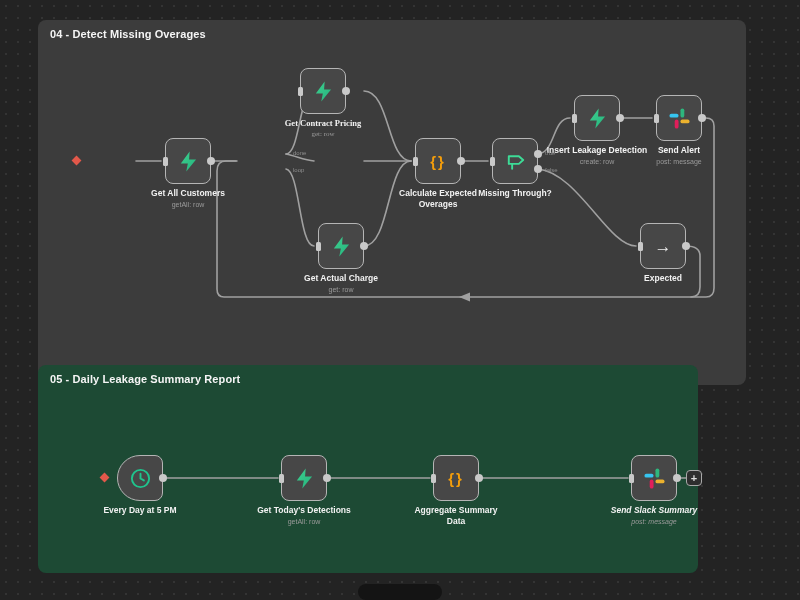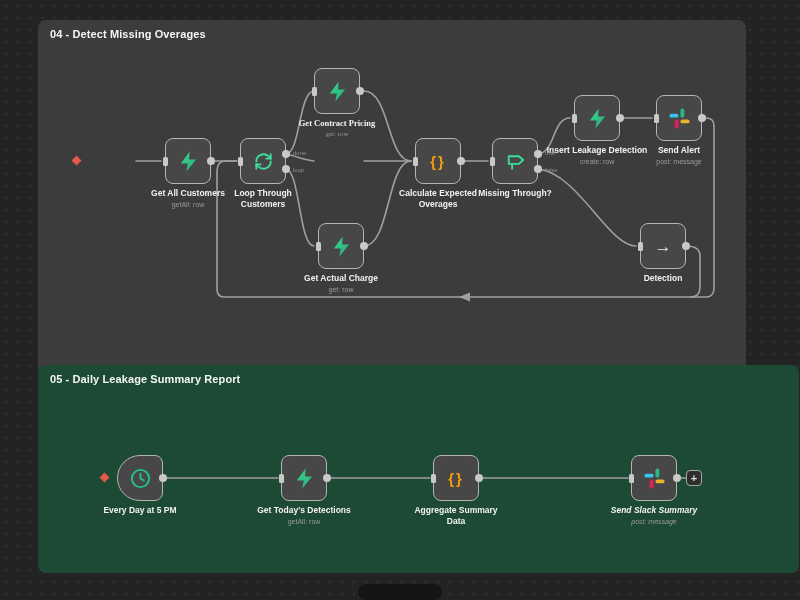--- a/index.html
+++ b/index.html
@@ -81,21 +81,21 @@
     </linearGradient>
   </defs>
 </svg>
 
 <div class="canvas">
 
   <div class="group" style="left:38px;top:20px;width:708px;height:365px;background:#3c3c3c;">
     <div class="group-title">04 - Detect Missing Overages</div>
   </div>
 
-  <div class="group" style="left:38px;top:365px;width:761px;height:208px;background:#1d4a34;">
+  <div class="group" style="left:38px;top:365px;width:660px;height:208px;background:#1d4a34;">
     <div class="group-title">05 - Daily Leakage Summary Report</div>
   </div>
 
   <svg class="conn" width="800" height="600" viewBox="0 0 800 600">
     <g>
       <path d="M136 161 H161"></path>
       <path d="M211 161 H236"></path>
       <path d="M286 154 C300 154 299 91 314 91"></path>
       <path d="M286 154 C296 156 304 160 314 161"></path>
       <path d="M286 169 C300 171 299 246 314 246"></path>
@@ -125,41 +125,24 @@
     <div class="box">
       <svg class="icon" viewBox="0 0 24 24">
         <path d="M13.2 1.5 L4 14 H11.3 L9.7 22.5 L19.9 10 H12.6 Z" fill="url(#sbgrad)"></path>
       </svg>
       <span class="inbar"></span>
       <span class="dot single"></span>
     </div>
     <div class="nlabel">Get All Customers<div class="nsub">getAll: row</div></div>
   </div>
 
-  <div class="nw" style="left:240px;top:138px;">
-    <div class="box">
-      <svg class="icon" viewBox="0 0 24 24">
-        <g fill="none" stroke="#3ddc97" stroke-width="2" stroke-linecap="round" stroke-linejoin="round">
-          <path d="M4.5 12 a7.5 7.5 0 0 1 12.8 -5.3 L19.5 9"></path>
-          <path d="M19.5 4.5 V9 H15"></path>
-          <path d="M19.5 12 a7.5 7.5 0 0 1 -12.8 5.3 L4.5 15"></path>
-          <path d="M4.5 19.5 V15 H9"></path>
-        </g>
-      </svg>
-      <span class="inbar"></span>
-      <span class="dot t1"></span>
-      <span class="dot t2"></span>
-    </div>
-    <div class="nlabel">Loop Through
-Customers</div>
-  </div>
   <span class="portlabel" style="left:293px;top:150px;">done</span>
   <span class="portlabel" style="left:293px;top:167px;">loop</span>
 
-  <div class="nw" style="left:314px;top:68px;font-family:Liberation Serif, serif;">
+  <div class="nw" style="left:300px;top:68px;font-family:Liberation Serif, serif;">
     <div class="box">
       <svg class="icon" viewBox="0 0 24 24">
         <path d="M13.2 1.5 L4 14 H11.3 L9.7 22.5 L19.9 10 H12.6 Z" fill="url(#sbgrad)"></path>
       </svg>
       <span class="inbar"></span>
       <span class="dot single"></span>
     </div>
     <div class="nlabel">Get Contract Pricing<div class="nsub">get: row</div></div>
   </div>
 
@@ -226,21 +209,21 @@
     </div>
     <div class="nlabel">Insert Leakage Detection<div class="nsub">create: row</div></div>
   </div>
 
   <div class="nw" style="left:640px;top:223px;">
     <div class="box">
       <span class="arrow-glyph">→</span>
       <span class="inbar"></span>
       <span class="dot single"></span>
     </div>
-    <div class="nlabel">Detection</div>
+    <div class="nlabel">Expected</div>
   </div>
 
   <span class="diamond" style="left:101px;top:474px;"></span>
 
   <div class="nw" style="left:117px;top:455px;">
     <div class="box trigger">
       <svg class="icon" viewBox="0 0 24 24">
         <circle cx="12" cy="12" r="9" fill="none" stroke="#1fc48d" stroke-width="2"></circle>
         <path d="M12 7 V12 L15.5 14" fill="none" stroke="#1fc48d" stroke-width="2" stroke-linecap="round"></path>
       </svg>

